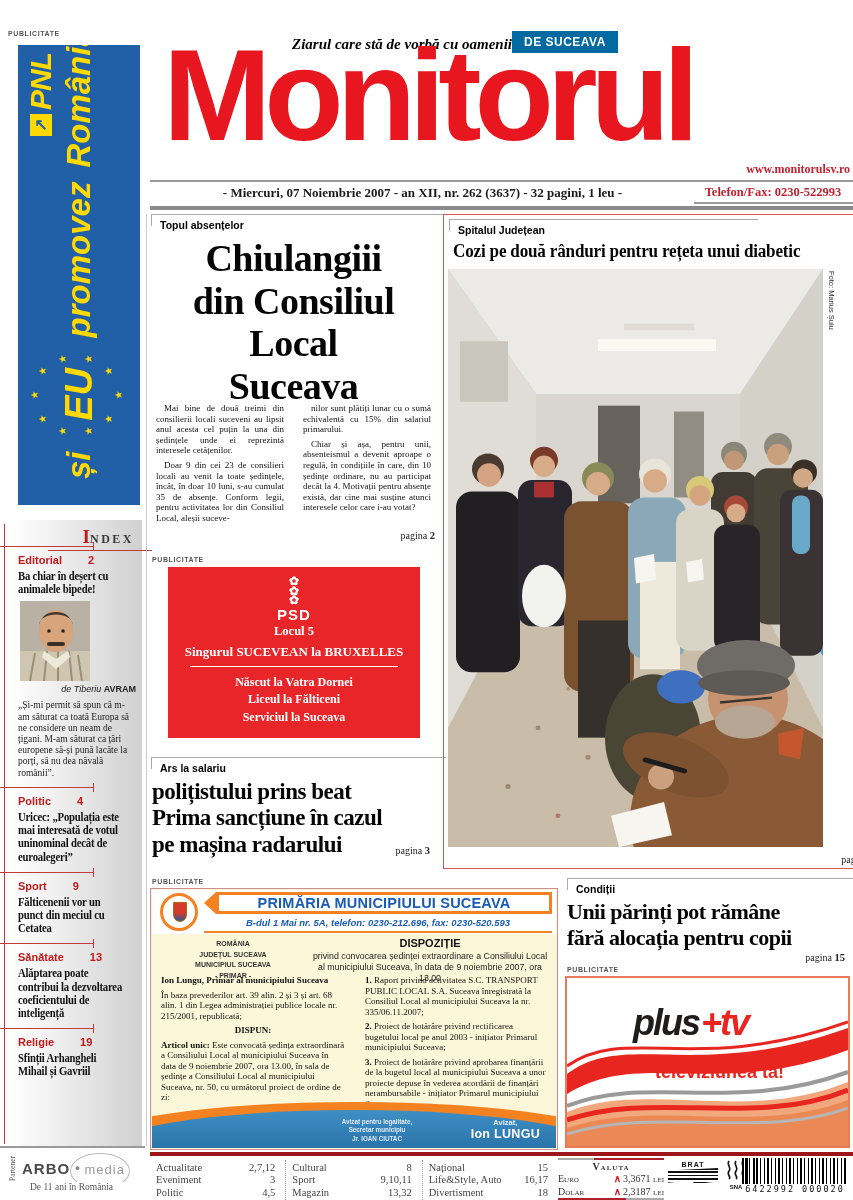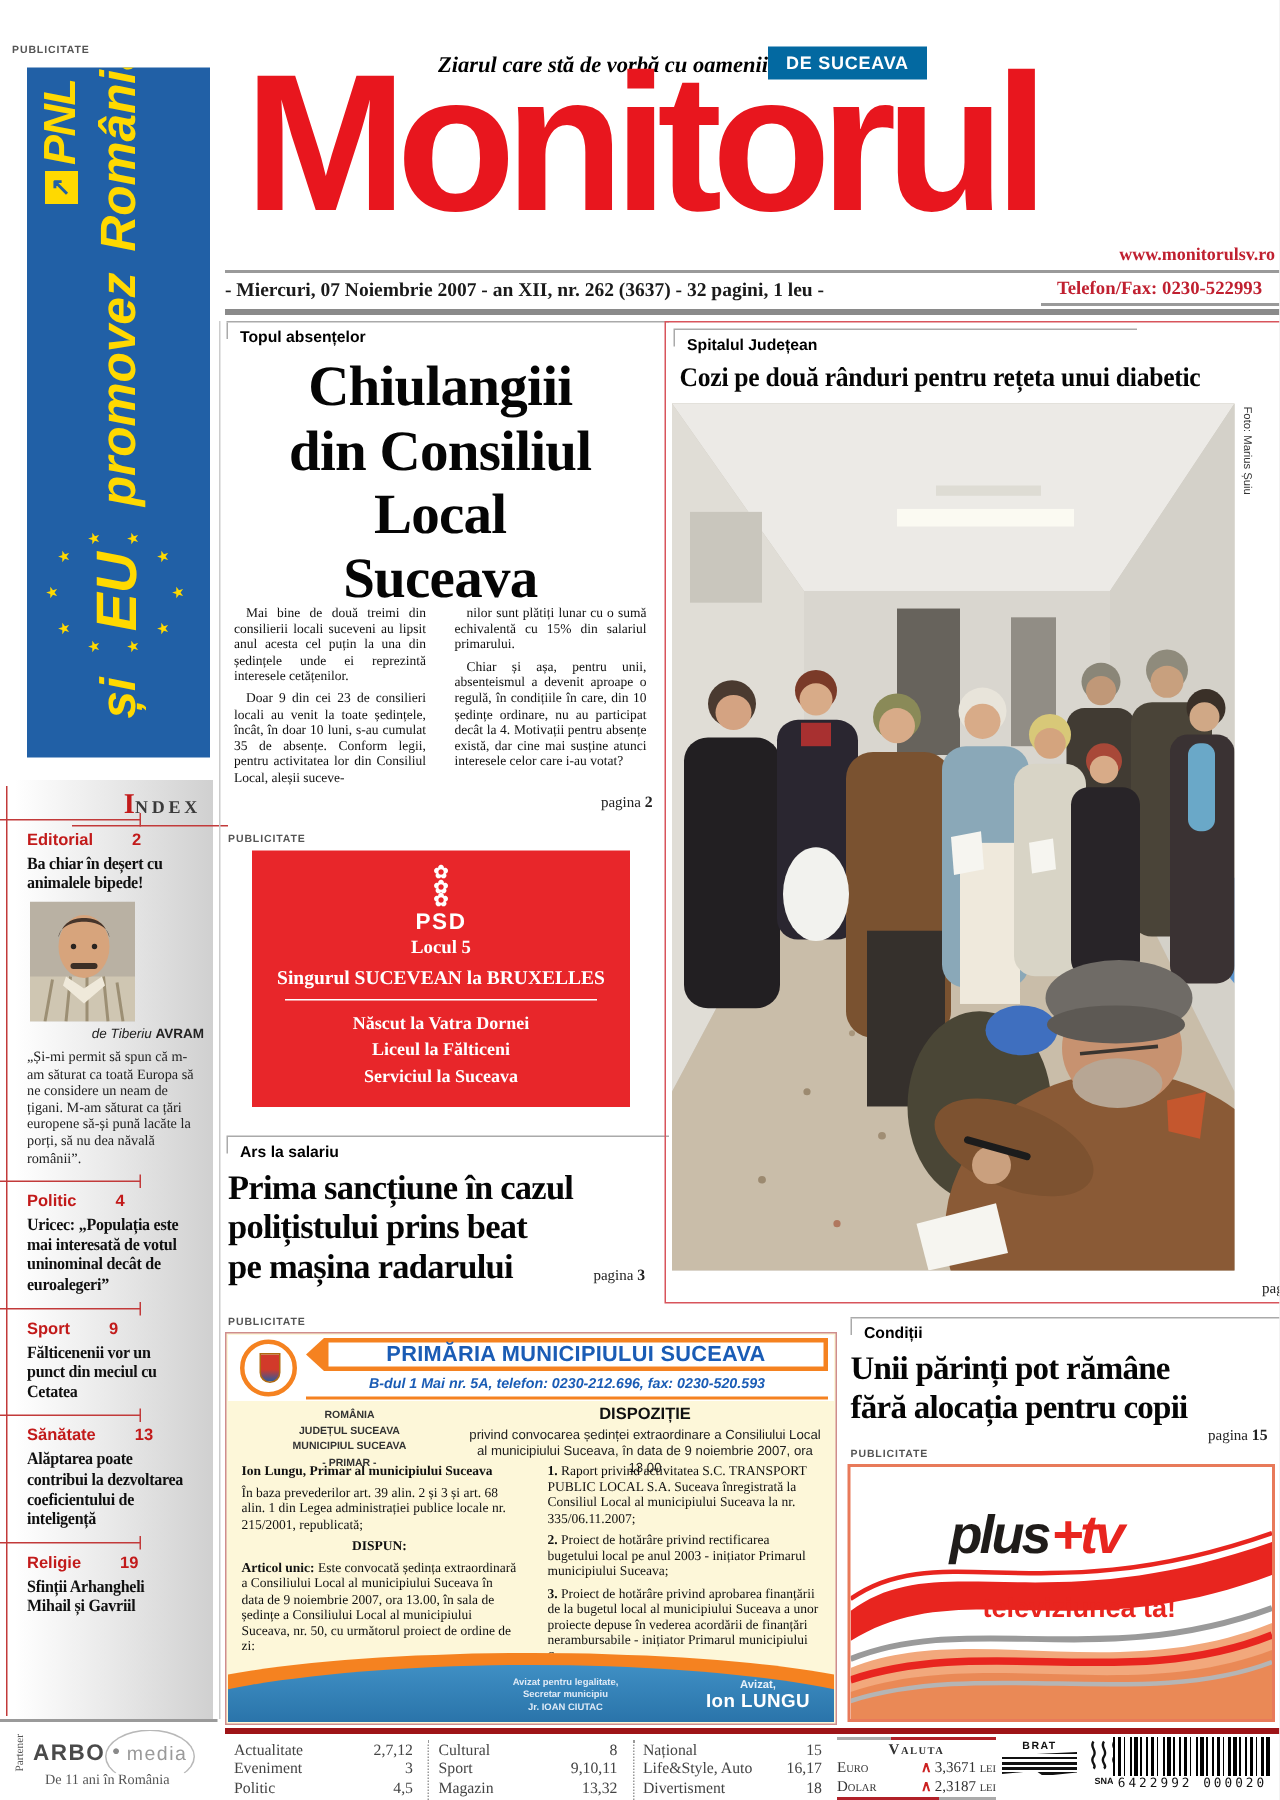--- a/index.html
+++ b/index.html
@@ -62,21 +62,21 @@
   .arbo-tag{position:absolute;left:22px;top:30px;font-size:9.5px;color:#555;}
   .rail-topline{left:0;top:1146px;width:145px;height:2px;background:#9a9a9a;}
   
   .tagline{left:292px;top:36px;font-style:italic;font-weight:bold;font-size:15px;color:#000;}
   .desuceava{left:512px;top:31px;background:#0369a1;color:#fff;font-family:"Liberation Sans",sans-serif;
              font-weight:bold;font-size:12px;padding:4px 12px;letter-spacing:.5px;z-index:5;}
   .mast-title{left:163px;top:30px;font-family:"Liberation Sans",sans-serif;font-weight:bold;
               font-size:130px;line-height:1;color:#e8161e;letter-spacing:-7px;z-index:2;}
   .website{left:690px;top:162px;width:160px;text-align:right;font-weight:bold;font-size:12px;color:#c02030;}
   .hline1{left:150px;top:180px;width:703px;height:2px;background:#9a9a9a;}
-  .dateline{left:150px;top:185px;width:545px;font-weight:bold;font-size:13px;color:#1a1a1a;}
+  .dateline{left:150px;top:185px;width:545px;text-align:center;font-weight:bold;font-size:13px;color:#1a1a1a;}
   .phone{left:694px;top:185px;width:158px;text-align:center;font-weight:bold;font-size:12.5px;color:#c02030;}
   .hline2{left:694px;top:202px;width:159px;height:2px;background:#9a9a9a;}
   .thickrule{left:150px;top:206px;width:703px;height:4px;background:#8a8a8a;}
   .v-divider{left:146px;top:214px;width:1px;height:932px;background:#ccc;}
   
   .kicker{border-top:1px solid #aaa;font-family:"Liberation Sans",sans-serif;
           font-weight:bold;font-size:10.5px;padding:4px 0 0 9px;color:#000;}
   .kicker::before{content:"";position:absolute;left:0;top:0;width:1px;height:11px;background:#aaa;}
   .headline{font-weight:bold;color:#050505;letter-spacing:-.5px;}
   .pageref{font-size:10px;color:#222;}
@@ -350,22 +350,22 @@
     <div class="psd-rule"></div>
     <div class="psd-lines">
       <div>Născut la Vatra Dornei</div>
       <div>Liceul la Fălticeni</div>
       <div>Serviciul la Suceava</div>
     </div>
   </div>
 
   <div class="abs kicker po-kicker">Ars la salariu</div>
   <div class="abs headline po-head">
+    <div>polițistului prins beat</div>
     <div>Prima sancțiune în cazul</div>
-    <div>polițistului prins beat</div>
     <div>pe mașina radarului</div>
   </div>
   <div class="abs pageref po-page">
     <span>pagina</span> <b>3</b>
   </div>
 
   <div class="abs photo-box">
     <div class="kicker ph-kicker">Spitalul Județean</div>
     <div class="headline ph-head">Cozi pe două rânduri pentru rețeta unui diabetic</div>
     <div class="ph-photo">

